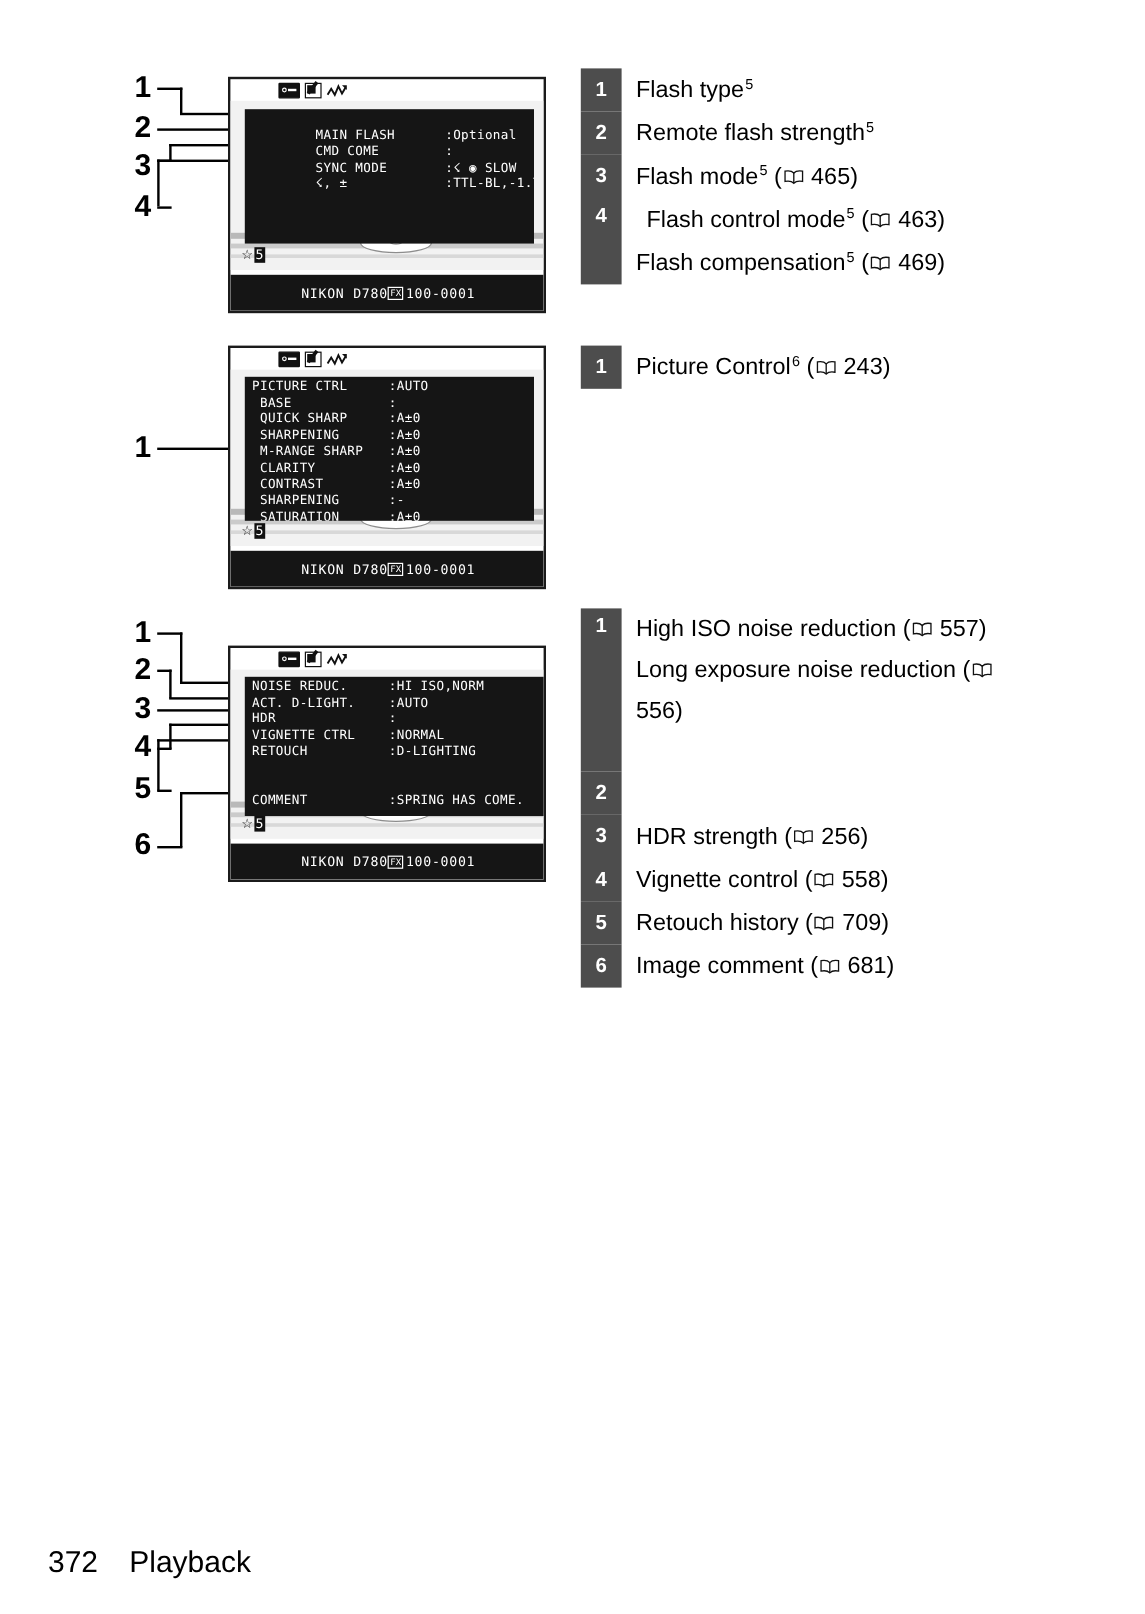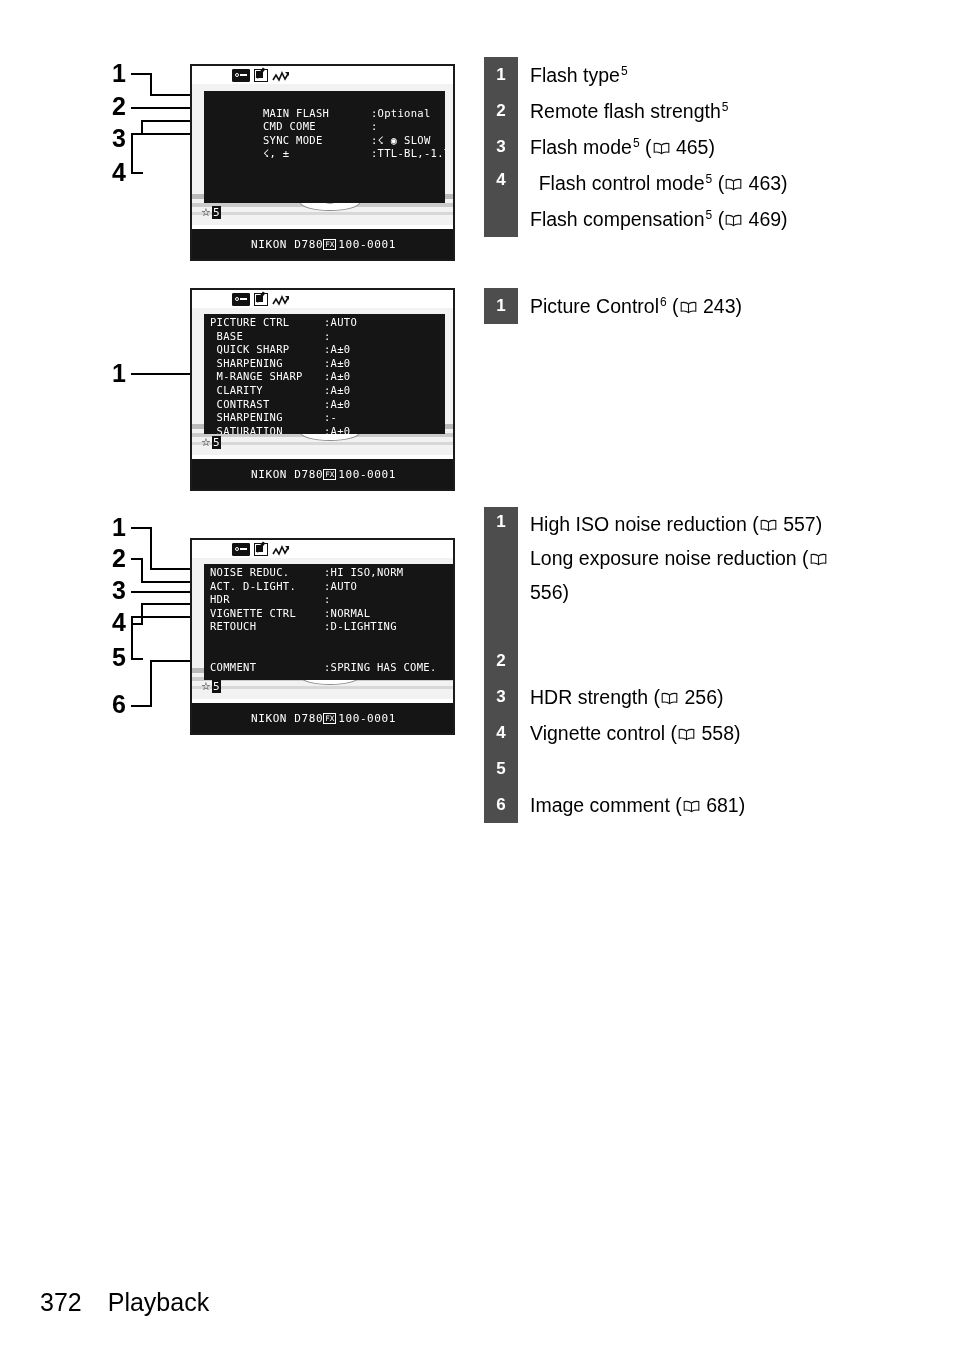--- a/index.html
+++ b/index.html
@@ -592,20 +592,27 @@
         <span>Vignette control</span>
         <span>(<span class="bookicon"><svg width="17" height="13" viewBox="0 0 17 13">
                 <path d="M8.5 3.2C6.8 1.3 3.9 1.1 1.2 1.6v8.6c2.7-.5 5.6-.3 7.3 1.5 1.7-1.8 4.6-2 7.3-1.5V1.6c-2.7-.5-5.6-.3-7.3 1.6z" fill="none" stroke="#111" stroke-width="1.1"></path>
                 <line x1="8.5" y1="3.2" x2="8.5" y2="11.6" stroke="#111" stroke-width="1.1"></line>
               </svg></span> <span>558</span>)</span>
       </div>
     </div>
 
     <div class="legend-row">
       <div class="legend-badge">5</div>
+      <div class="legend-text">
+        <span>Retouch history</span>
+        <span>(<span class="bookicon"><svg width="17" height="13" viewBox="0 0 17 13">
+                <path d="M8.5 3.2C6.8 1.3 3.9 1.1 1.2 1.6v8.6c2.7-.5 5.6-.3 7.3 1.5 1.7-1.8 4.6-2 7.3-1.5V1.6c-2.7-.5-5.6-.3-7.3 1.6z" fill="none" stroke="#111" stroke-width="1.1"></path>
+                <line x1="8.5" y1="3.2" x2="8.5" y2="11.6" stroke="#111" stroke-width="1.1"></line>
+              </svg></span> <span>709</span>)</span>
+      </div>
     </div>
 
     <div class="legend-row">
       <div class="legend-badge">6</div>
       <div class="legend-text">
         <span>Image comment</span>
         <span>(<span class="bookicon"><svg width="17" height="13" viewBox="0 0 17 13">
                 <path d="M8.5 3.2C6.8 1.3 3.9 1.1 1.2 1.6v8.6c2.7-.5 5.6-.3 7.3 1.5 1.7-1.8 4.6-2 7.3-1.5V1.6c-2.7-.5-5.6-.3-7.3 1.6z" fill="none" stroke="#111" stroke-width="1.1"></path>
                 <line x1="8.5" y1="3.2" x2="8.5" y2="11.6" stroke="#111" stroke-width="1.1"></line>
               </svg></span> <span>681</span>)</span>

